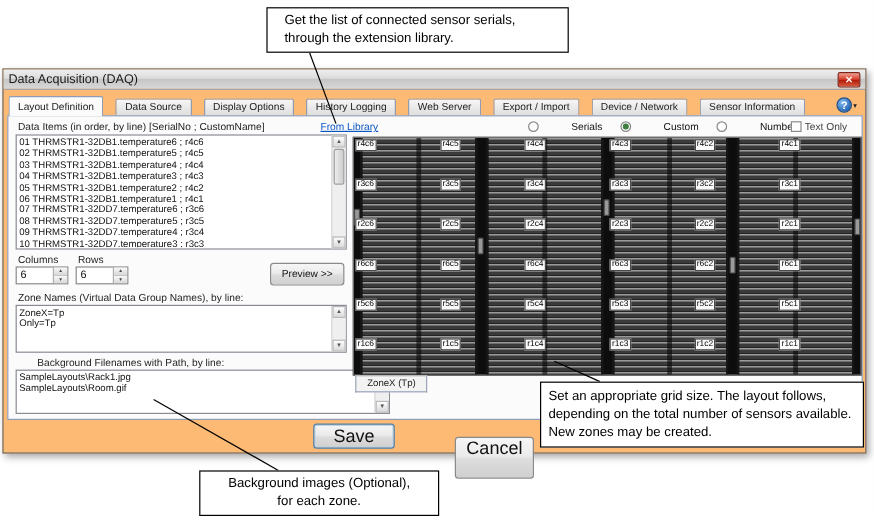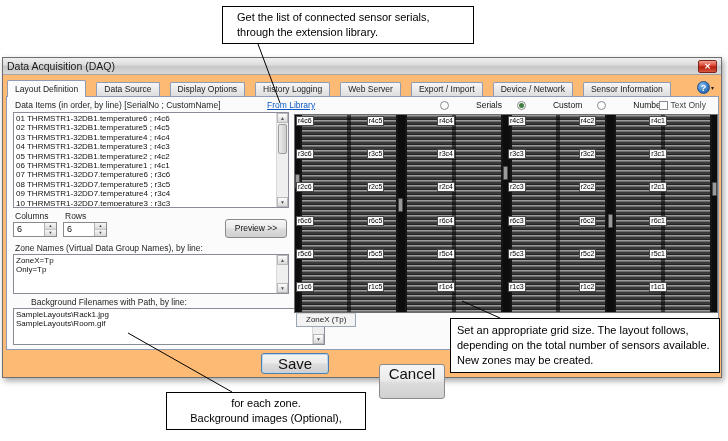--- a/index.html
+++ b/index.html
@@ -143,22 +143,22 @@
   <line x1="232" y1="392" x2="128" y2="333" stroke="#000" stroke-width="1"></line>
 </svg>
 
 <div class="callout c1">
   <span>Get the list of connected sensor serials, through the extension library.</span>
 </div>
 <div class="callout c2">
   <span>Set an appropriate grid size. The layout follows, depending on the total number of sensors available. New zones may be created.</span>
 </div>
 <div class="callout c3">
+  <span style="display:block">Background images (Optional),</span>
   <span style="display:block">for each zone.</span>
-  <span style="display:block">Background images (Optional),</span>
 </div>
 
 <div class="dialog">
   <div class="titlebar">
     <span class="title-text">Data Acquisition (DAQ)</span>
     <span class="close-btn">
       <span>✕</span>
     </span>
   </div>
 

